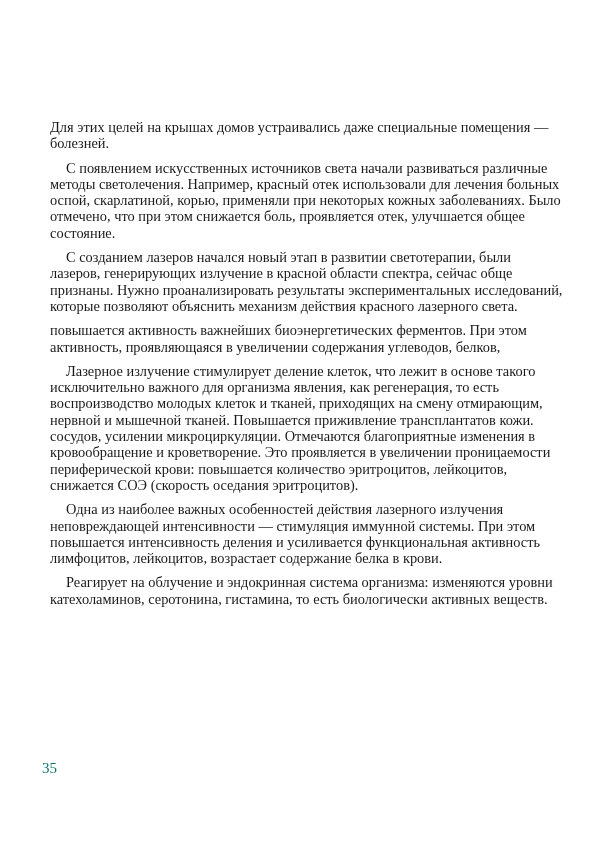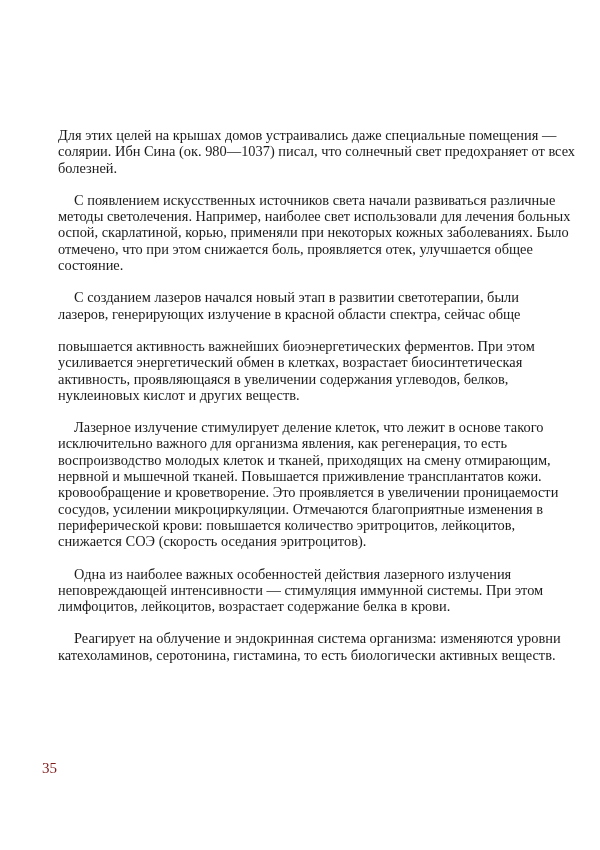--- a/index.html
+++ b/index.html
@@ -2,67 +2,67 @@
 <html><head>
   <meta charset="utf-8">
   <style>
     html, body { margin: 0; padding: 0; background: #ffffff; }
     body { width: 600px; height: 850px; position: relative; overflow: hidden; }
     .page {
       position: absolute; left: 42px; top: 111px; width: 496px;
       font-family: "Liberation Serif", "DejaVu Serif", serif;
       font-size: 14.4px; line-height: 16.3px; color: #1a1a1a;
     }
-    .page p { margin: 16px; text-indent: 0; }
+    .page p { margin: 8px; text-indent: 0; }
     .line { display: block; white-space: nowrap; }
     .page-number {
       position: absolute; left: 42px; top: 760px;
       font-family: "Liberation Serif", "DejaVu Serif", serif;
-      font-size: 15px; color: #7f1d1d;
+      font-size: 15px; color: #0f766e;
     }
   </style>
 </head>
 <body>
 
 <div class="page">
   <p>
     <span class="line">Для этих целей на крышах домов устраивались даже специальные помещения —</span>
-    <span class="line">солярии. Ибн Сина (ок. 980—1037) писал, что солнечный свет предохраняет от всех</span>
     <span class="line">болезней.</span>
   </p>
   <p>
     <span class="line" style="padding-left:16px">С появлением искусственных источников света начали развиваться различные</span>
-    <span class="line">методы светолечения. Например, наиболее свет использовали для лечения больных</span>
+    <span class="line">методы светолечения. Например, красный отек использовали для лечения больных</span>
     <span class="line">оспой, скарлатиной, корью, применяли при некоторых кожных заболеваниях. Было</span>
     <span class="line">отмечено, что при этом снижается боль, проявляется отек, улучшается общее</span>
     <span class="line">состояние.</span>
   </p>
   <p>
     <span class="line" style="padding-left:16px">С созданием лазеров начался новый этап в развитии светотерапии, были</span>
     <span class="line">лазеров, генерирующих излучение в красной области спектра, сейчас обще</span>
+    <span class="line">признаны. Нужно проанализировать результаты экспериментальных исследований,</span>
+    <span class="line">которые позволяют объяснить механизм действия красного лазерного света.</span>
   </p>
   <p>
     <span class="line">повышается активность важнейших биоэнергетических ферментов. При этом</span>
-    <span class="line">усиливается энергетический обмен в клетках, возрастает биосинтетическая</span>
     <span class="line">активность, проявляющаяся в увеличении содержания углеводов, белков,</span>
-    <span class="line">нуклеиновых кислот и других веществ.</span>
   </p>
   <p>
     <span class="line" style="padding-left:16px">Лазерное излучение стимулирует деление клеток, что лежит в основе такого</span>
     <span class="line">исключительно важного для организма явления, как регенерация, то есть</span>
     <span class="line">воспроизводство молодых клеток и тканей, приходящих на смену отмирающим,</span>
     <span class="line">нервной и мышечной тканей. Повышается приживление трансплантатов кожи.</span>
+    <span class="line">сосудов, усилении микроциркуляции. Отмечаются благоприятные изменения в</span>
     <span class="line">кровообращение и кроветворение. Это проявляется в увеличении проницаемости</span>
-    <span class="line">сосудов, усилении микроциркуляции. Отмечаются благоприятные изменения в</span>
     <span class="line">периферической крови: повышается количество эритроцитов, лейкоцитов,</span>
     <span class="line">снижается СОЭ (скорость оседания эритроцитов).</span>
   </p>
   <p>
     <span class="line" style="padding-left:16px">Одна из наиболее важных особенностей действия лазерного излучения</span>
     <span class="line">неповреждающей интенсивности — стимуляция иммунной системы. При этом</span>
+    <span class="line">повышается интенсивность деления и усиливается функциональная активность</span>
     <span class="line">лимфоцитов, лейкоцитов, возрастает содержание белка в крови.</span>
   </p>
   <p>
     <span class="line" style="padding-left:16px">Реагирует на облучение и эндокринная система организма: изменяются уровни</span>
     <span class="line">катехоламинов, серотонина, гистамина, то есть биологически активных веществ.</span>
   </p>
 </div>
 
 <div class="page-number">35</div>
 

